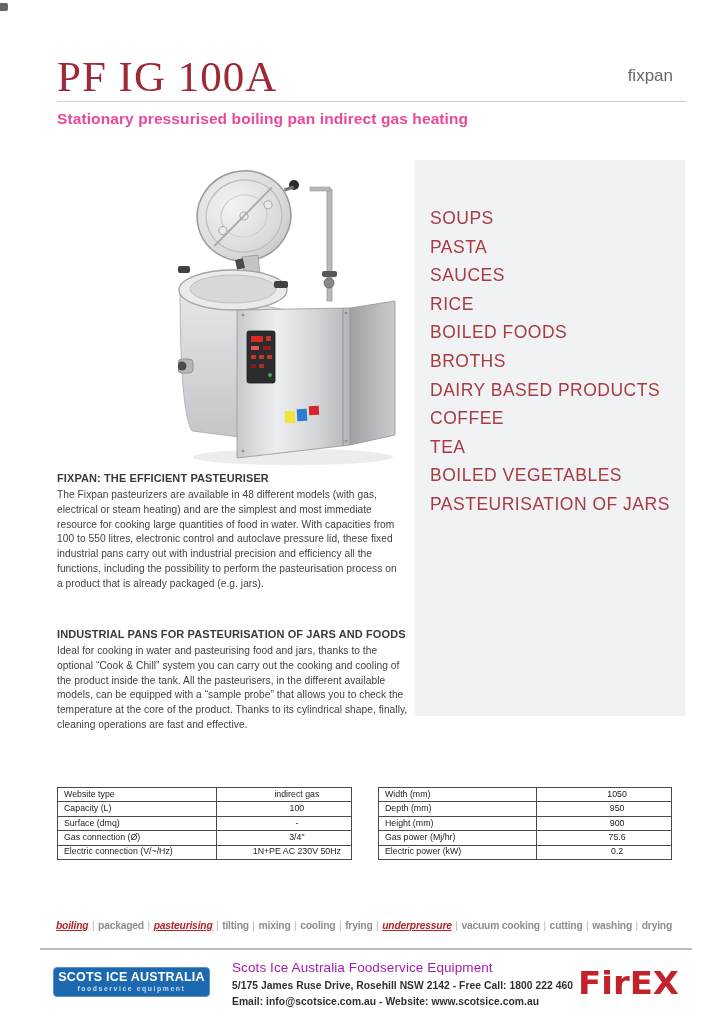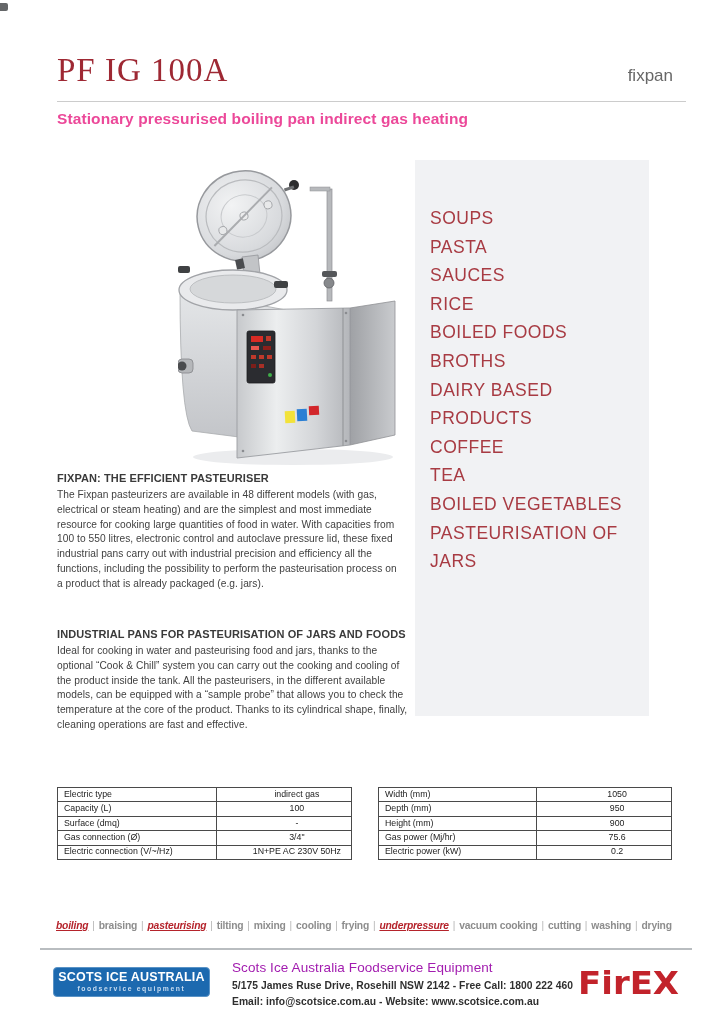--- a/index.html
+++ b/index.html
@@ -3,30 +3,30 @@
 <meta charset="utf-8">
 <style>
   * { margin:0; padding:0; box-sizing:border-box; }
   html,body { background:#ffffff; }
   body { font-family:"Liberation Sans", sans-serif; }
   .page { position:relative; width:724px; height:1024px; background:#fff; overflow:hidden; }
 
   .scan-artifact { position:absolute; left:0; top:3px; width:8px; height:8px; background:#3d4042; opacity:.8; border-radius:0 2px 2px 0; }
 
   
-  .model-title { position:absolute; left:57px; top:52px; font-family:"Liberation Serif", serif; font-size:33px; color:#9e2833; letter-spacing:1px; font-weight:400; }
+  .model-title { position:absolute; left:57px; top:52px; font-family:"Liberation Serif", serif; font-size:43px; color:#9e2833; letter-spacing:1px; font-weight:400; }
   .series-tag { position:absolute; right:51px; top:66px; font-size:17px; color:#676767; font-weight:500; }
   .header-rule { position:absolute; left:57px; top:101px; width:629px; height:1px; background:#cccccc; }
   .subtitle { position:absolute; left:57px; top:110px; font-size:15.5px; font-weight:600; color:#ec4899; letter-spacing:.1px; }
 
   
   .photo { position:absolute; left:178px; top:163px; width:225px; height:305px; }
 
   
-  .apps-panel { position:absolute; left:415px; top:160px; width:234px; height:556px; background:#f1f2f4; }
+  .apps-panel { position:absolute; left:415px; top:160px; width:270px; height:556px; background:#f1f2f4; }
   .apps-list { list-style:none; padding:44px 0 0 15px; }
   .apps-list li { font-size:17.5px; line-height:28.6px; color:#a83b43; letter-spacing:.5px; font-weight:400; }
 
   
   .section { position:absolute; left:57px; }
   .section.s1 { top:472px; width:348px; }
   .section.s2 { top:628px; width:353px; }
   .section h3 { font-size:11px; font-weight:700; color:#3a3a3a; letter-spacing:.1px; margin-bottom:4px; }
   .section p { font-size:10.2px; color:#3f3f3f; line-height:1.45; letter-spacing:.05px; }
 
@@ -172,21 +172,21 @@
   </div>
 
   <div class="section s2">
     <h3>INDUSTRIAL PANS FOR PASTEURISATION OF JARS AND FOODS</h3>
     <p>Ideal for cooking in water and pasteurising food and jars, thanks to the optional “Cook &amp; Chill” system you can carry out the cooking and cooling of the product inside the tank. All the pasteurisers, in the different available models, can be equipped with a “sample probe” that allows you to check the temperature at the core of the product. Thanks to its cylindrical shape, finally, cleaning operations are fast and effective.</p>
   </div>
 
   <table class="spec-table left">
     <tbody>
       <tr>
-          <td class="k">Electric type</td>
+          <td class="k">Website type</td>
           <td class="v">indirect gas</td>
         </tr>
       <tr>
           <td class="k">Capacity (L)</td>
           <td class="v">100</td>
         </tr>
       <tr>
           <td class="k">Surface (dmq)</td>
           <td class="v">-</td>
         </tr>
@@ -222,21 +222,21 @@
       <tr>
           <td class="k">Electric power (kW)</td>
           <td class="v">0.2</td>
         </tr>
     </tbody>
   </table>
 
   <div class="fn-strip">
     <span class="fn-item active">boiling</span>
       <span class="fn-sep">|</span>
-    <span class="fn-item">braising</span>
+    <span class="fn-item">packaged</span>
       <span class="fn-sep">|</span>
     <span class="fn-item active">pasteurising</span>
       <span class="fn-sep">|</span>
     <span class="fn-item">tilting</span>
       <span class="fn-sep">|</span>
     <span class="fn-item">mixing</span>
       <span class="fn-sep">|</span>
     <span class="fn-item">cooling</span>
       <span class="fn-sep">|</span>
     <span class="fn-item">frying</span>

